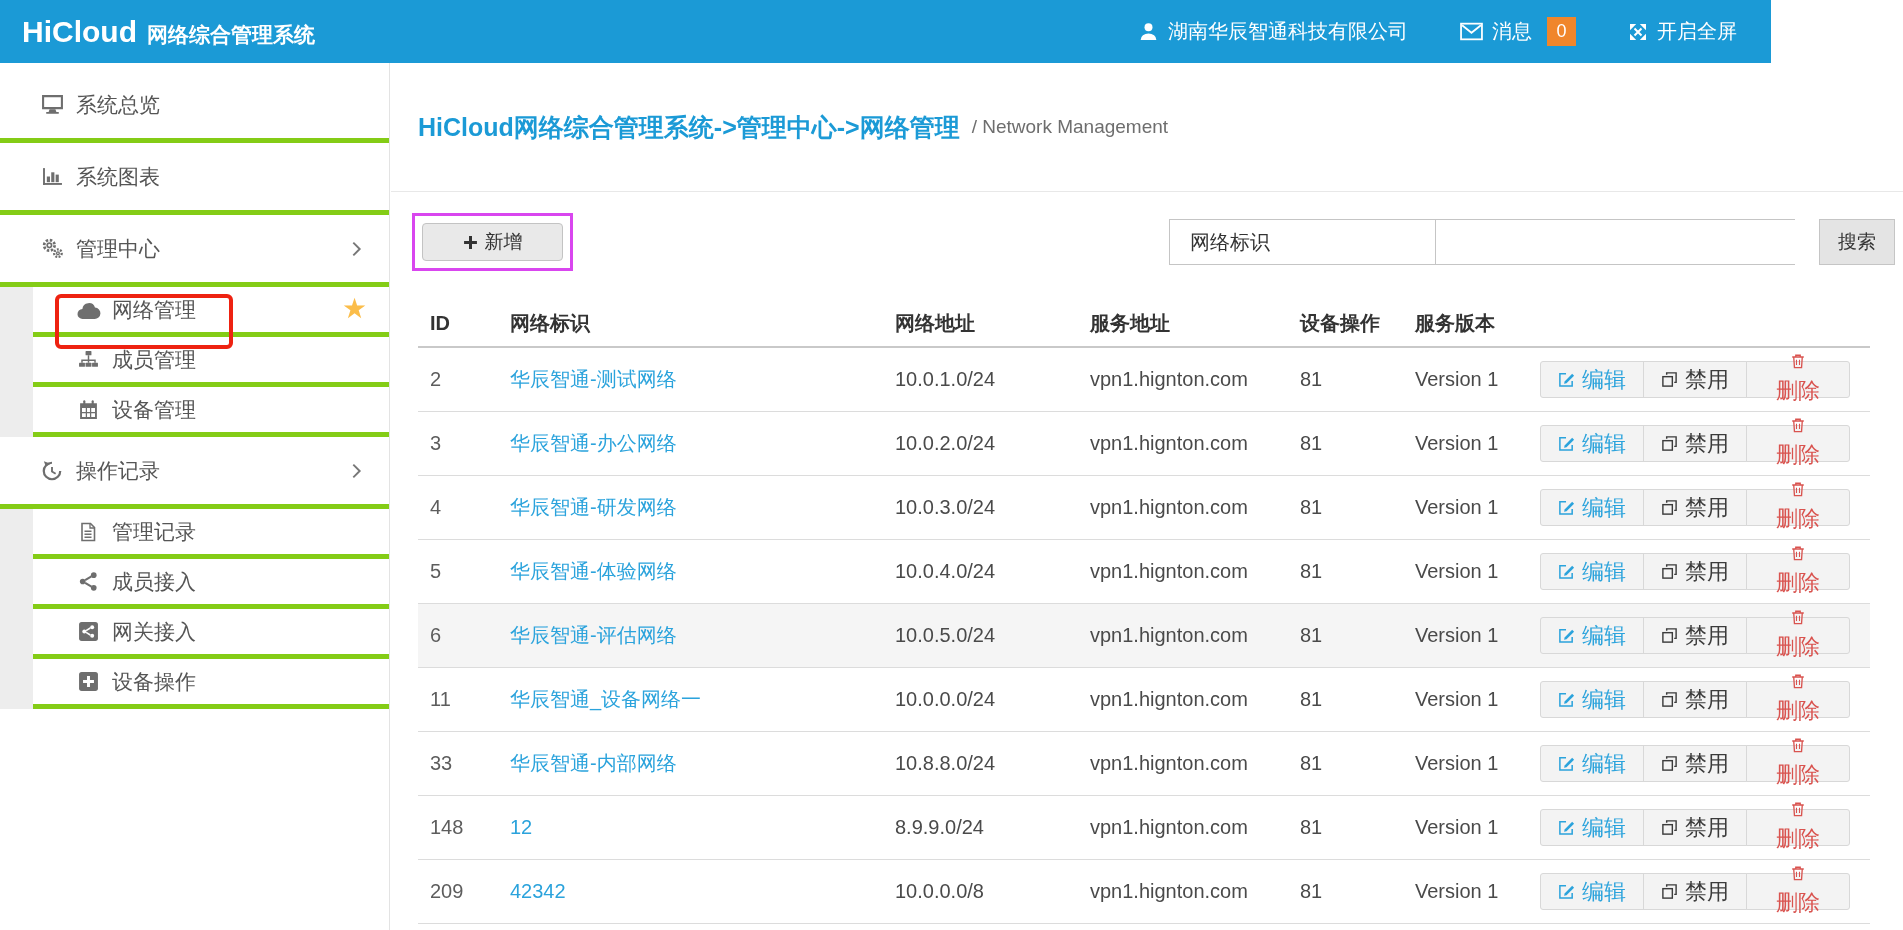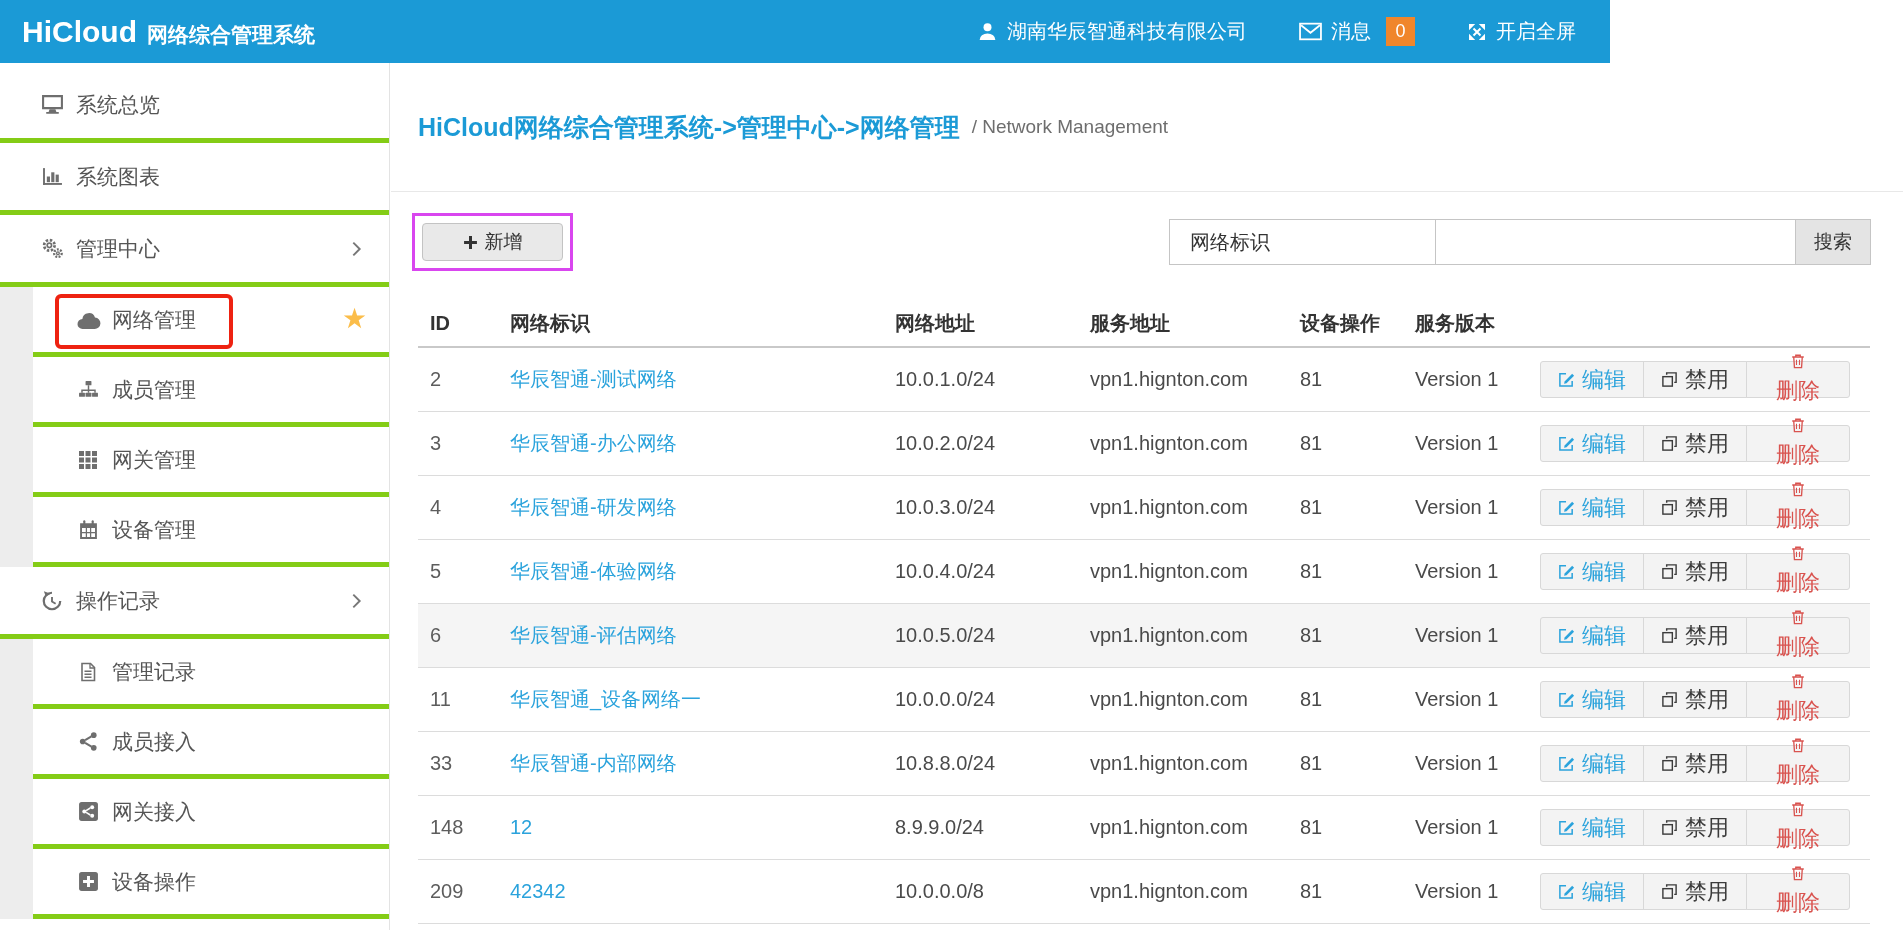--- a/index.html
+++ b/index.html
@@ -1,39 +1,39 @@
 <!DOCTYPE html>
 <html><head>
 <meta charset="utf-8">
 <style>
   * { box-sizing: border-box; margin: 0; padding: 0; }
   html, body { width: 1903px; height: 930px; overflow: hidden; background: #fff;
     font-family: "Liberation Sans", "DejaVu Sans", sans-serif; }
 
   
-  .topbar { position: absolute; top: 0; left: 0; width: 1610px; height: 63px;
+  .topbar { position: absolute; top: 0; left: 0; width: 1771px; height: 63px;
     background: #1b9ad6; display: flex; align-items: center; padding: 0 34px 0 22px; }
   .brand { display: flex; align-items: baseline; gap: 10px; color: #fff; cursor: default; }
   .brand-name { font-size: 30px; font-weight: bold; }
   .brand-sub { font-size: 21px; font-weight: bold; }
   .topbar-right { margin-left: auto; display: flex; align-items: center; gap: 52px;
     color: #fff; font-size: 20px; }
   .topbar-item { display: flex; align-items: center; gap: 9px; cursor: pointer; white-space: nowrap; }
   .badge { display: inline-block; min-width: 29px; height: 29px; line-height: 29px;
     background: #f0862b; color: #fff; text-align: center; font-size: 18px; margin-left: 6px; }
 
   
   .sidebar { position: absolute; top: 63px; left: 0; width: 390px; bottom: 0;
     background: #fff; border-right: 1px solid #e3e3e3; padding-top: 8px; }
   .side-item { height: 72px; display: flex; align-items: center; position: relative;
     border-bottom: 5px solid #84cc16; padding-left: 37px; color: #555; font-size: 21px;
     cursor: pointer; background: #fff; }
   .side-item .s-icon { width: 30px; display: flex; justify-content: center; margin-right: 9px; color: #6e6e6e; }
   .sub-group { background: #ededed; }
-  .side-item.sub { height: 70px; margin-left: 33px; padding-left: 40px; }
+  .side-item.sub { height: 50px; margin-left: 33px; padding-left: 40px; }
   .chev { position: absolute; right: 24px; top: 50%; transform: translateY(-50%); }
   .star { position: absolute; right: 22px; top: 50%; transform: translateY(-52%);
     color: #fbbd4a; font-size: 28px; line-height: 1; }
   .hl-box { position: absolute; left: 22px; top: 7px; width: 178px; height: 55px;
     border: 4px solid #ee2211; border-radius: 6px; pointer-events: none; z-index: 2; }
 
   
   .main { position: absolute; top: 63px; left: 391px; right: 0; bottom: 0; background: #fff; }
   .page-head { position: absolute; top: 0; left: 0; right: 0; height: 129px;
     border-bottom: 1px solid #e8e8e8; display: flex; align-items: center; padding-left: 27px; }
@@ -43,21 +43,21 @@
   
   .add-annotation { position: absolute; left: 21px; top: 150px; padding: 7px;
     border: 3px solid #d946ef; border-radius: 0; }
   .btn-add { width: 141px; height: 38px; background: #e9e9e9; border: 1px solid #c3c3c3;
     border-radius: 4px; display: flex; align-items: center; justify-content: center; gap: 7px;
     font-size: 19px; color: #333; cursor: pointer; font-family: inherit; }
   .filter-select { position: absolute; left: 778px; top: 156px; width: 332px; height: 46px;
     border: 1px solid #c5c5c5; background: #fff; display: flex; align-items: center;
     padding: 0 18px 0 20px; font-size: 20px; color: #333; cursor: pointer; }
   .filter-caret { margin-left: auto; font-size: 13px; color: #333; }
-  .search-group { position: absolute; left: 1044px; top: 156px; height: 46px; display: flex; }
+  .search-group { position: absolute; left: 1044px; top: 156px; height: 46px; display: flex; gap: 24px; }
   .search-input { width: 360px; height: 46px; border: 1px solid #c5c5c5; border-right: none;
     padding: 0 12px; font-size: 20px; font-family: inherit; outline: none; background: #fff; }
   .btn-search { width: 76px; height: 46px; background: #e4e4e4; border: 1px solid #c5c5c5;
     font-size: 19px; color: #333; cursor: pointer; font-family: inherit; }
 
   
   .nettable { position: absolute; left: 27px; top: 237px; width: 1452px; }
   .trow { display: grid; grid-template-columns: 80px 385px 195px 210px 115px 125px 1fr;
     padding-left: 12px; align-items: center; }
   .thead { height: 48px; font-weight: bold; font-size: 20px; color: #333;
@@ -180,36 +180,20 @@
               <rect x="7.2" y="13" width="5.6" height="4" rx=".5"></rect>
               <rect x="13.4" y="13" width="5.6" height="4" rx=".5"></rect>
             </g>
             <path d="M10 6v4M3.8 13v-2.3h12.4V13M10 10v3" stroke="currentColor" stroke-width="1.4" fill="none"></path>
           </svg>
       </span>
       <span>成员管理</span>
     </div>
     <div class="side-item sub">
       <span class="s-icon">
-        <svg viewBox="0 0 20 20" width="20" height="20" fill="currentColor">
-            <rect x="1" y="1" width="5" height="5"></rect>
-            <rect x="7.5" y="1" width="5" height="5"></rect>
-            <rect x="14" y="1" width="5" height="5"></rect>
-            <rect x="1" y="7.5" width="5" height="5"></rect>
-            <rect x="7.5" y="7.5" width="5" height="5"></rect>
-            <rect x="14" y="7.5" width="5" height="5"></rect>
-            <rect x="1" y="14" width="5" height="5"></rect>
-            <rect x="7.5" y="14" width="5" height="5"></rect>
-            <rect x="14" y="14" width="5" height="5"></rect>
-          </svg>
-      </span>
-      <span>网关管理</span>
-    </div>
-    <div class="side-item sub">
-      <span class="s-icon">
         <svg viewBox="0 0 20 20" width="21" height="21" fill="currentColor">
             <path fill-rule="evenodd" d="M2 4h16v15H2zM3.8 8.6h12.4v8.6H3.8z"></path>
             <path d="M3.8 12.9h12.4M8 8.6v8.6M12 8.6v8.6" stroke="currentColor" stroke-width="1.2"></path>
             <rect x="5" y="1.2" width="2" height="4.4" rx="1"></rect>
             <rect x="13" y="1.2" width="2" height="4.4" rx="1"></rect>
           </svg>
       </span>
       <span>设备管理</span>
     </div>
   </div>

